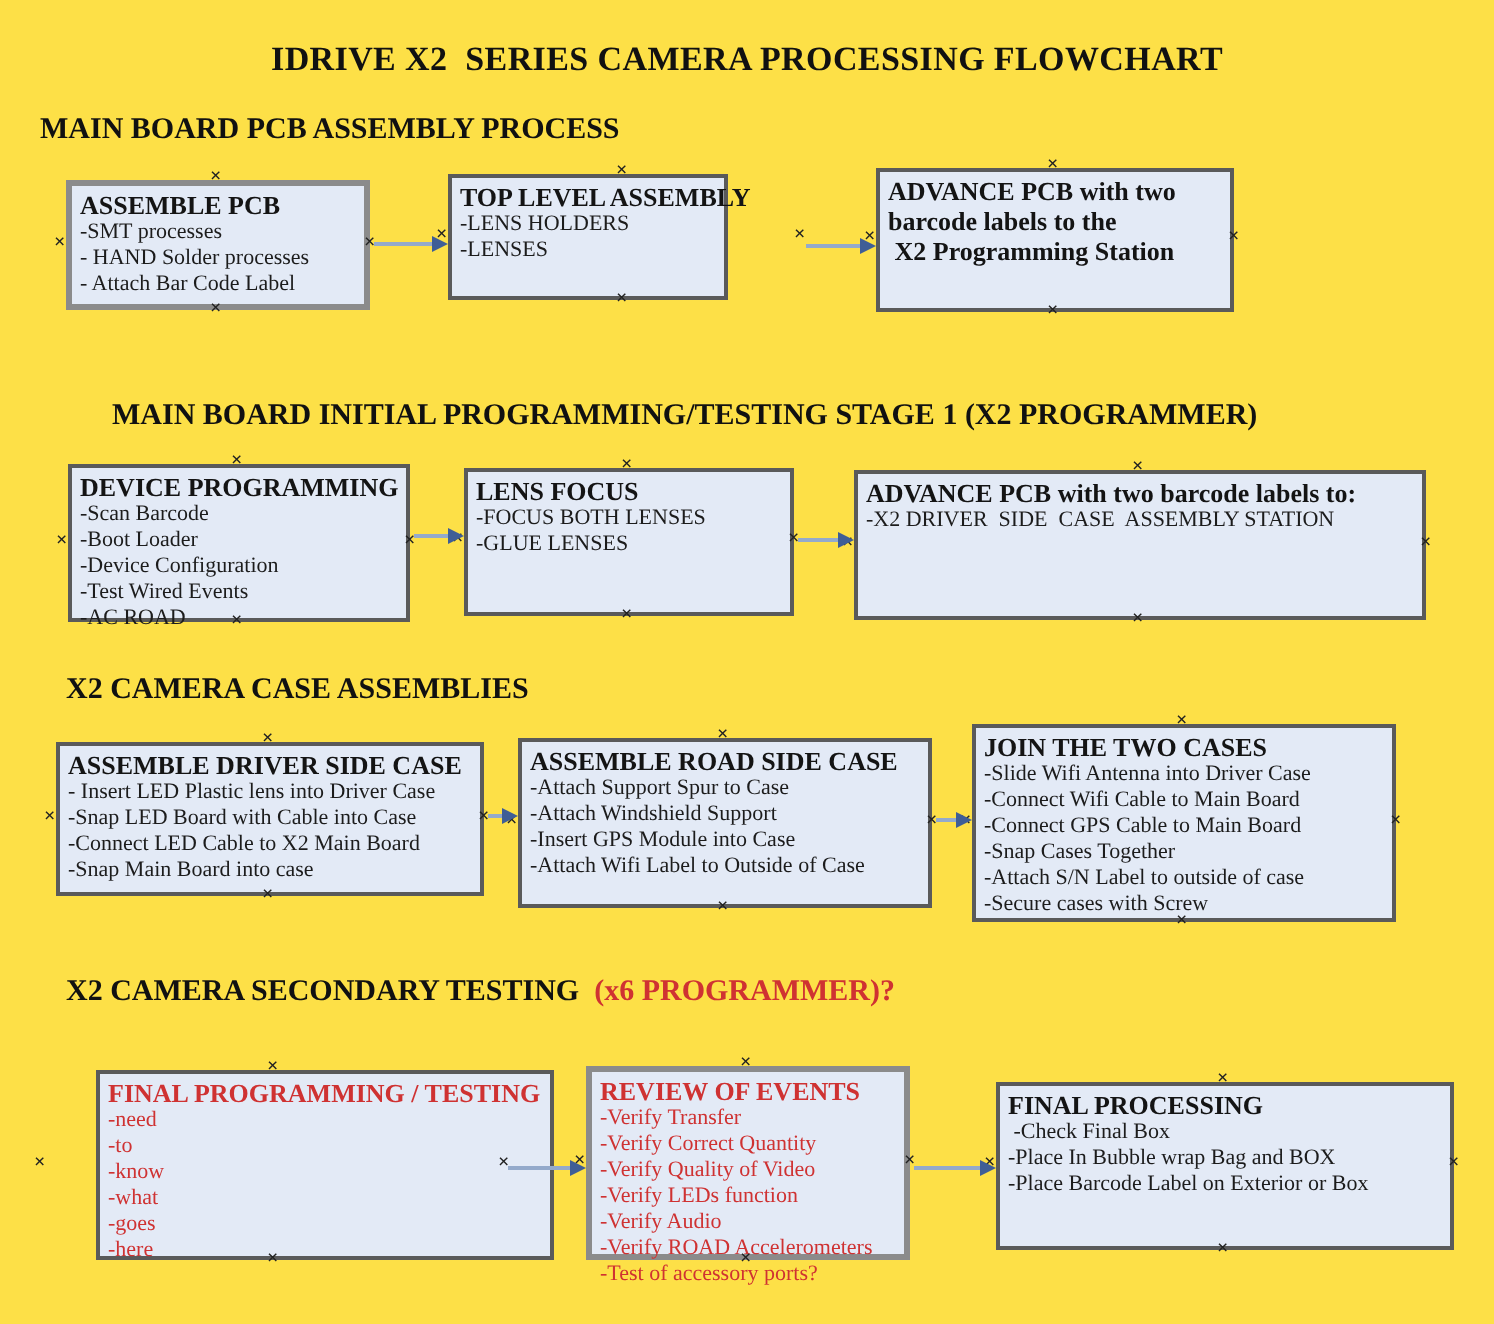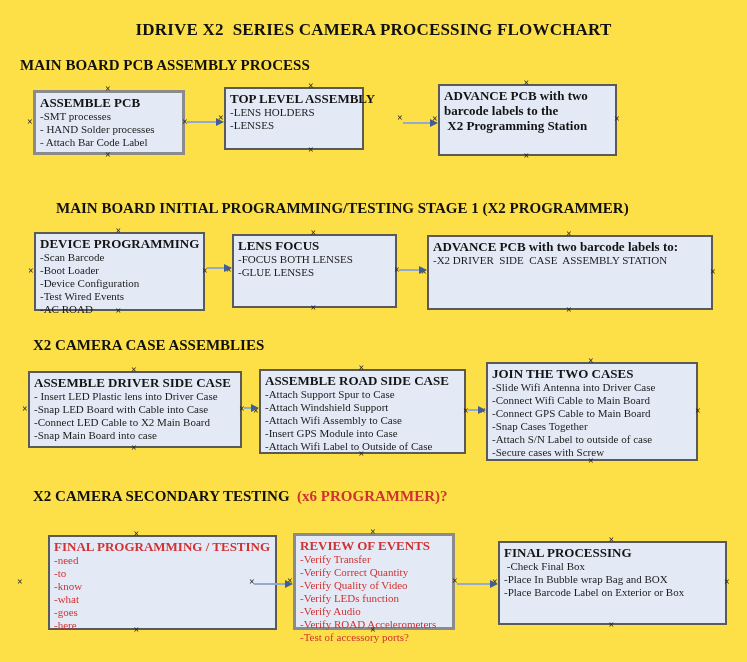--- a/index.html
+++ b/index.html
@@ -122,21 +122,20 @@
         <div class="box-line">-Snap Main Board into case</div>
       </div>
       <div class="handle" style="left: 131px; top: 365px;">×</div>
       <div class="handle" style="left: 131px; top: 443px;">×</div>
       <div class="handle" style="left: 22px; top: 403.5px;">×</div>
       <div class="handle" style="left: 239px; top: 403.5px;">×</div>
       <div class="fc-box" style="left: 259px; top: 369px; width: 207px; height: 85px;">
         <div class="box-heading">ASSEMBLE ROAD SIDE CASE</div>
         <div class="box-line">-Attach Support Spur to Case</div>
         <div class="box-line">-Attach Windshield Support</div>
-        <div class="box-line">-Attach Wifi Assembly to Case</div>
         <div class="box-line">-Insert GPS Module into Case</div>
         <div class="box-line">-Attach Wifi Label to Outside of Case</div>
       </div>
       <div class="handle" style="left: 358.5px; top: 363px;">×</div>
       <div class="handle" style="left: 358.5px; top: 449px;">×</div>
       <div class="handle" style="left: 253px; top: 405.5px;">×</div>
       <div class="handle" style="left: 463px; top: 405.5px;">×</div>
       <div class="fc-box" style="left: 486px; top: 362px; width: 212px; height: 99px;">
         <div class="box-heading">JOIN THE TWO CASES</div>
         <div class="box-line">-Slide Wifi Antenna into Driver Case</div>

